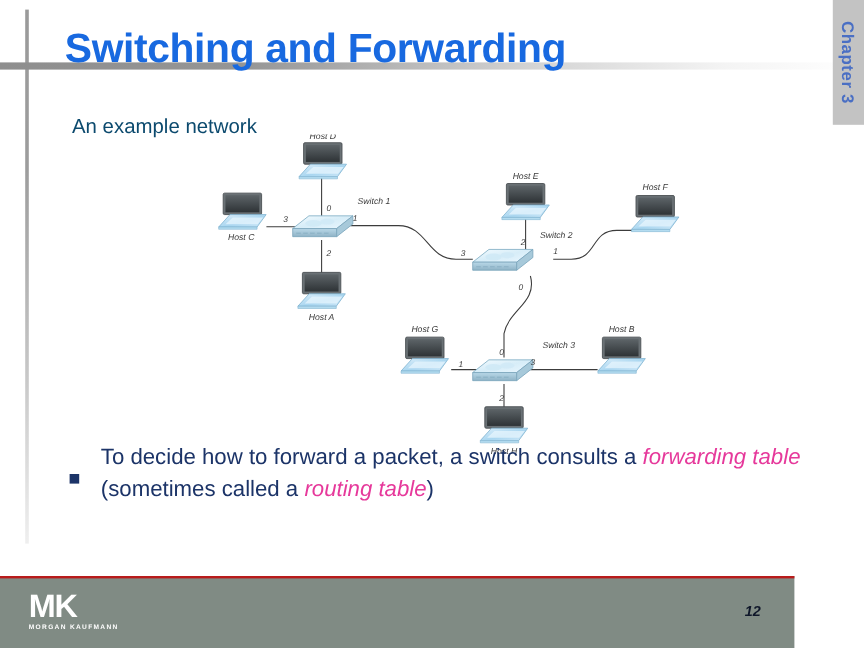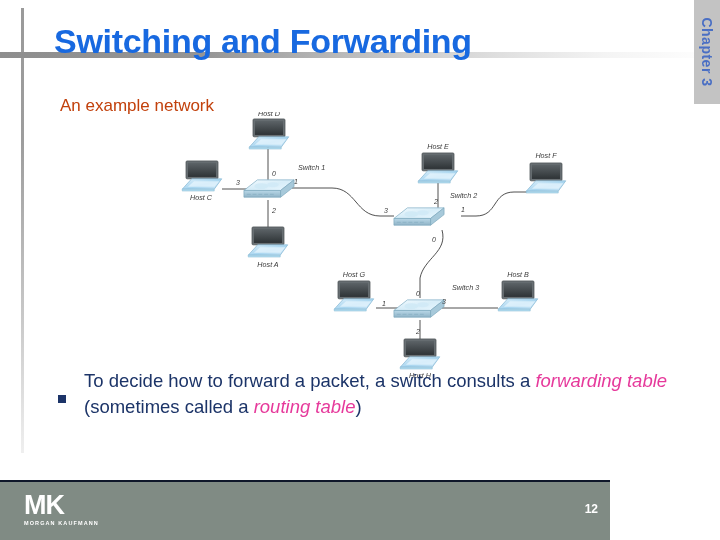--- a/index.html
+++ b/index.html
@@ -67,21 +67,21 @@
     color: #4a6fc4;
     letter-spacing: 0.5px;
   }
 
   
   #subtitle {
     position: absolute;
     left: 60px;
     top: 96px;
     font-size: 17px;
-    color: #c2410c;
+    color: #0c4a6e;
     white-space: nowrap;
   }
 
   
   #network-diagram {
     position: absolute;
     left: 180px;
     top: 112px;
     width: 400px;
     height: 270px;
@@ -116,24 +116,24 @@
   .em-pink {
     color: #e6399b;
     font-style: italic;
   }
 
   
   #footer-bar {
     position: absolute;
     left: 0;
     bottom: 0;
-    width: 610px;
+    width: 662px;
     height: 58px;
     background: #808b84;
-    border-top: 2px solid #0f172a;
+    border-top: 2px solid #b91c1c;
   }
   #mk-logo {
     position: absolute;
     left: 24px;
     top: 10px;
     width: 110px;
   }
   #mk-logo-mark {
     font-size: 27px;
     font-weight: bold;
@@ -144,25 +144,26 @@
   }
   #mk-logo-wordmark {
     font-size: 5.5px;
     color: #ffffff;
     letter-spacing: 1.1px;
     margin-top: 1px;
     font-weight: bold;
   }
   #page-number {
     position: absolute;
-    right: 12px;
+    right: 28px;
     top: 20px;
     font-size: 12px;
     font-weight: bold;
-    color: #ffffff;
+    color: #0f172a;
+    font-style: italic;
   }
 
   
   .dlabel { font-family: "Liberation Sans", sans-serif; font-size: 7.2px; fill: #3a3a3a; }
   .dport  { font-family: "Liberation Sans", sans-serif; font-size: 7px;   fill: #3a3a3a; }
   .dlink  { stroke: #3c3c3c; stroke-width: 0.9; fill: none; }
 </style>
 </head>
 <body>
 

